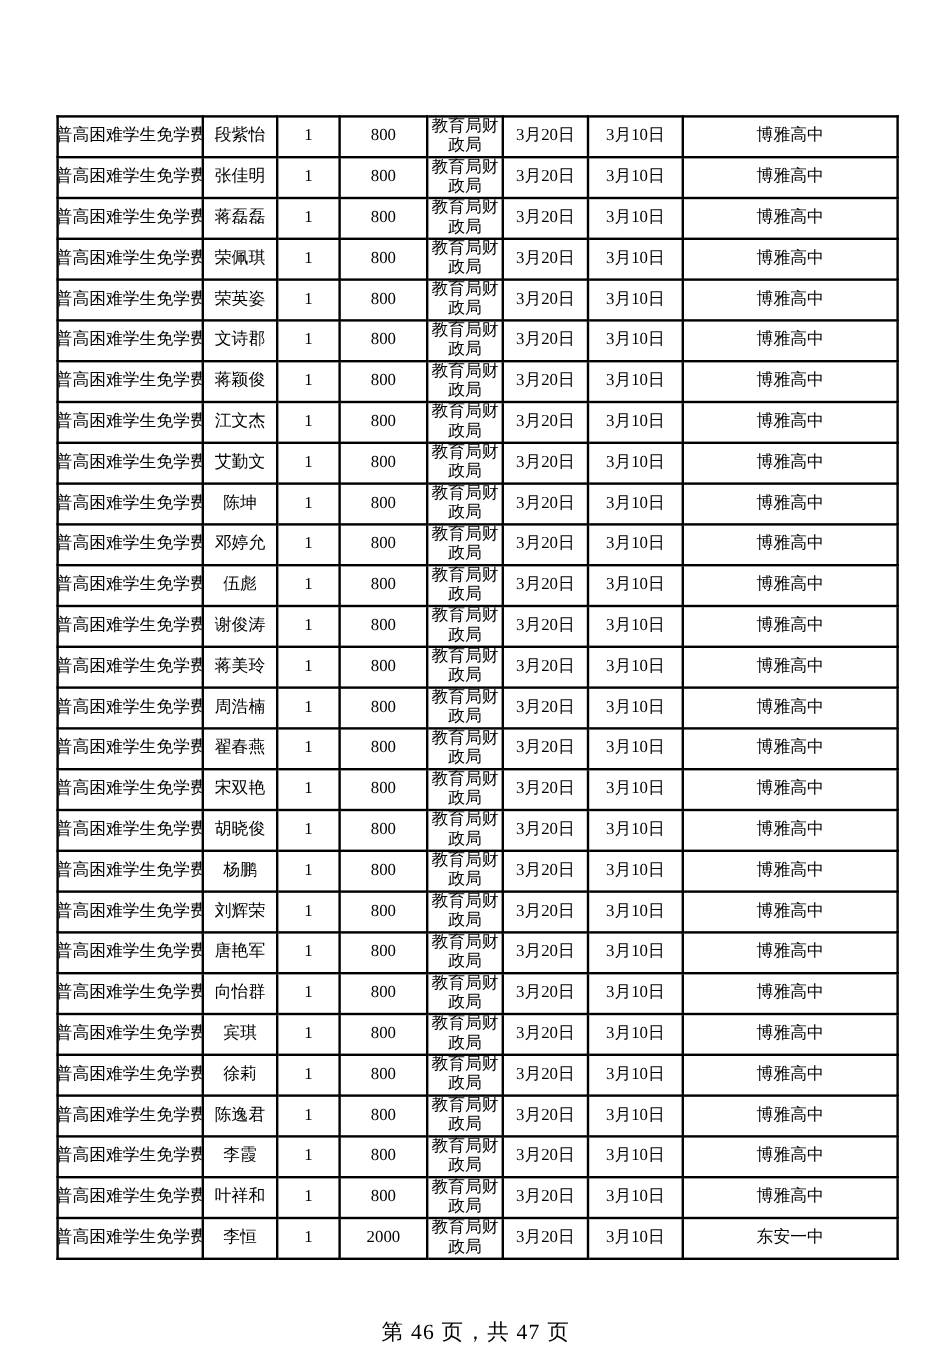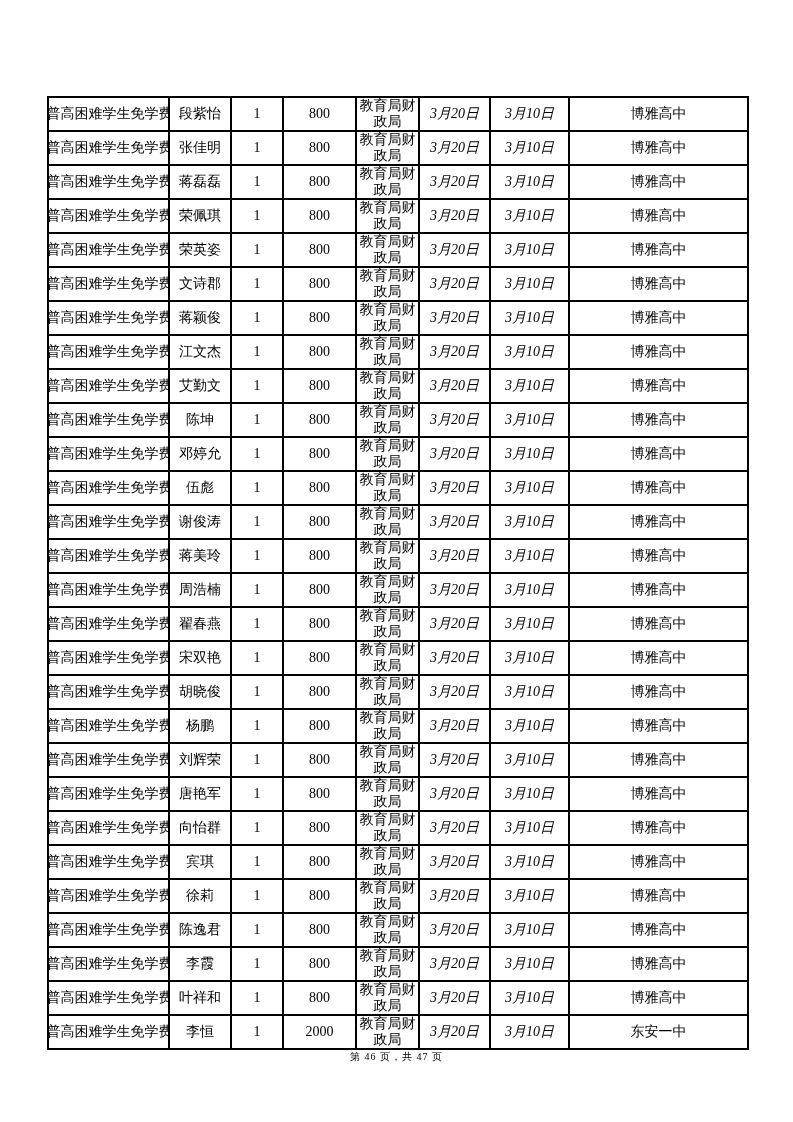--- a/index.html
+++ b/index.html
@@ -53,29 +53,28 @@
     font-size: 13.5px;
     line-height: 15px;
     word-break: break-all;
     padding: 0 2px;
   }
   td.c-school {
     font-size: 13.5px;
   }
   td.c-date {
     white-space: nowrap;
-    font-style: italic;
   }
   .page-footer {
     position: absolute;
     left: 0;
-    top: 1050px;
+    top: 1098px;
     width: 793px;
     text-align: center;
-    font-size: 10px;
+    font-size: 18px;
     letter-spacing: 1px;
     color: #000;
   }
 </style>
 </head>
 <body>
 
 <div class="sheet">
 
   <table class="report">

